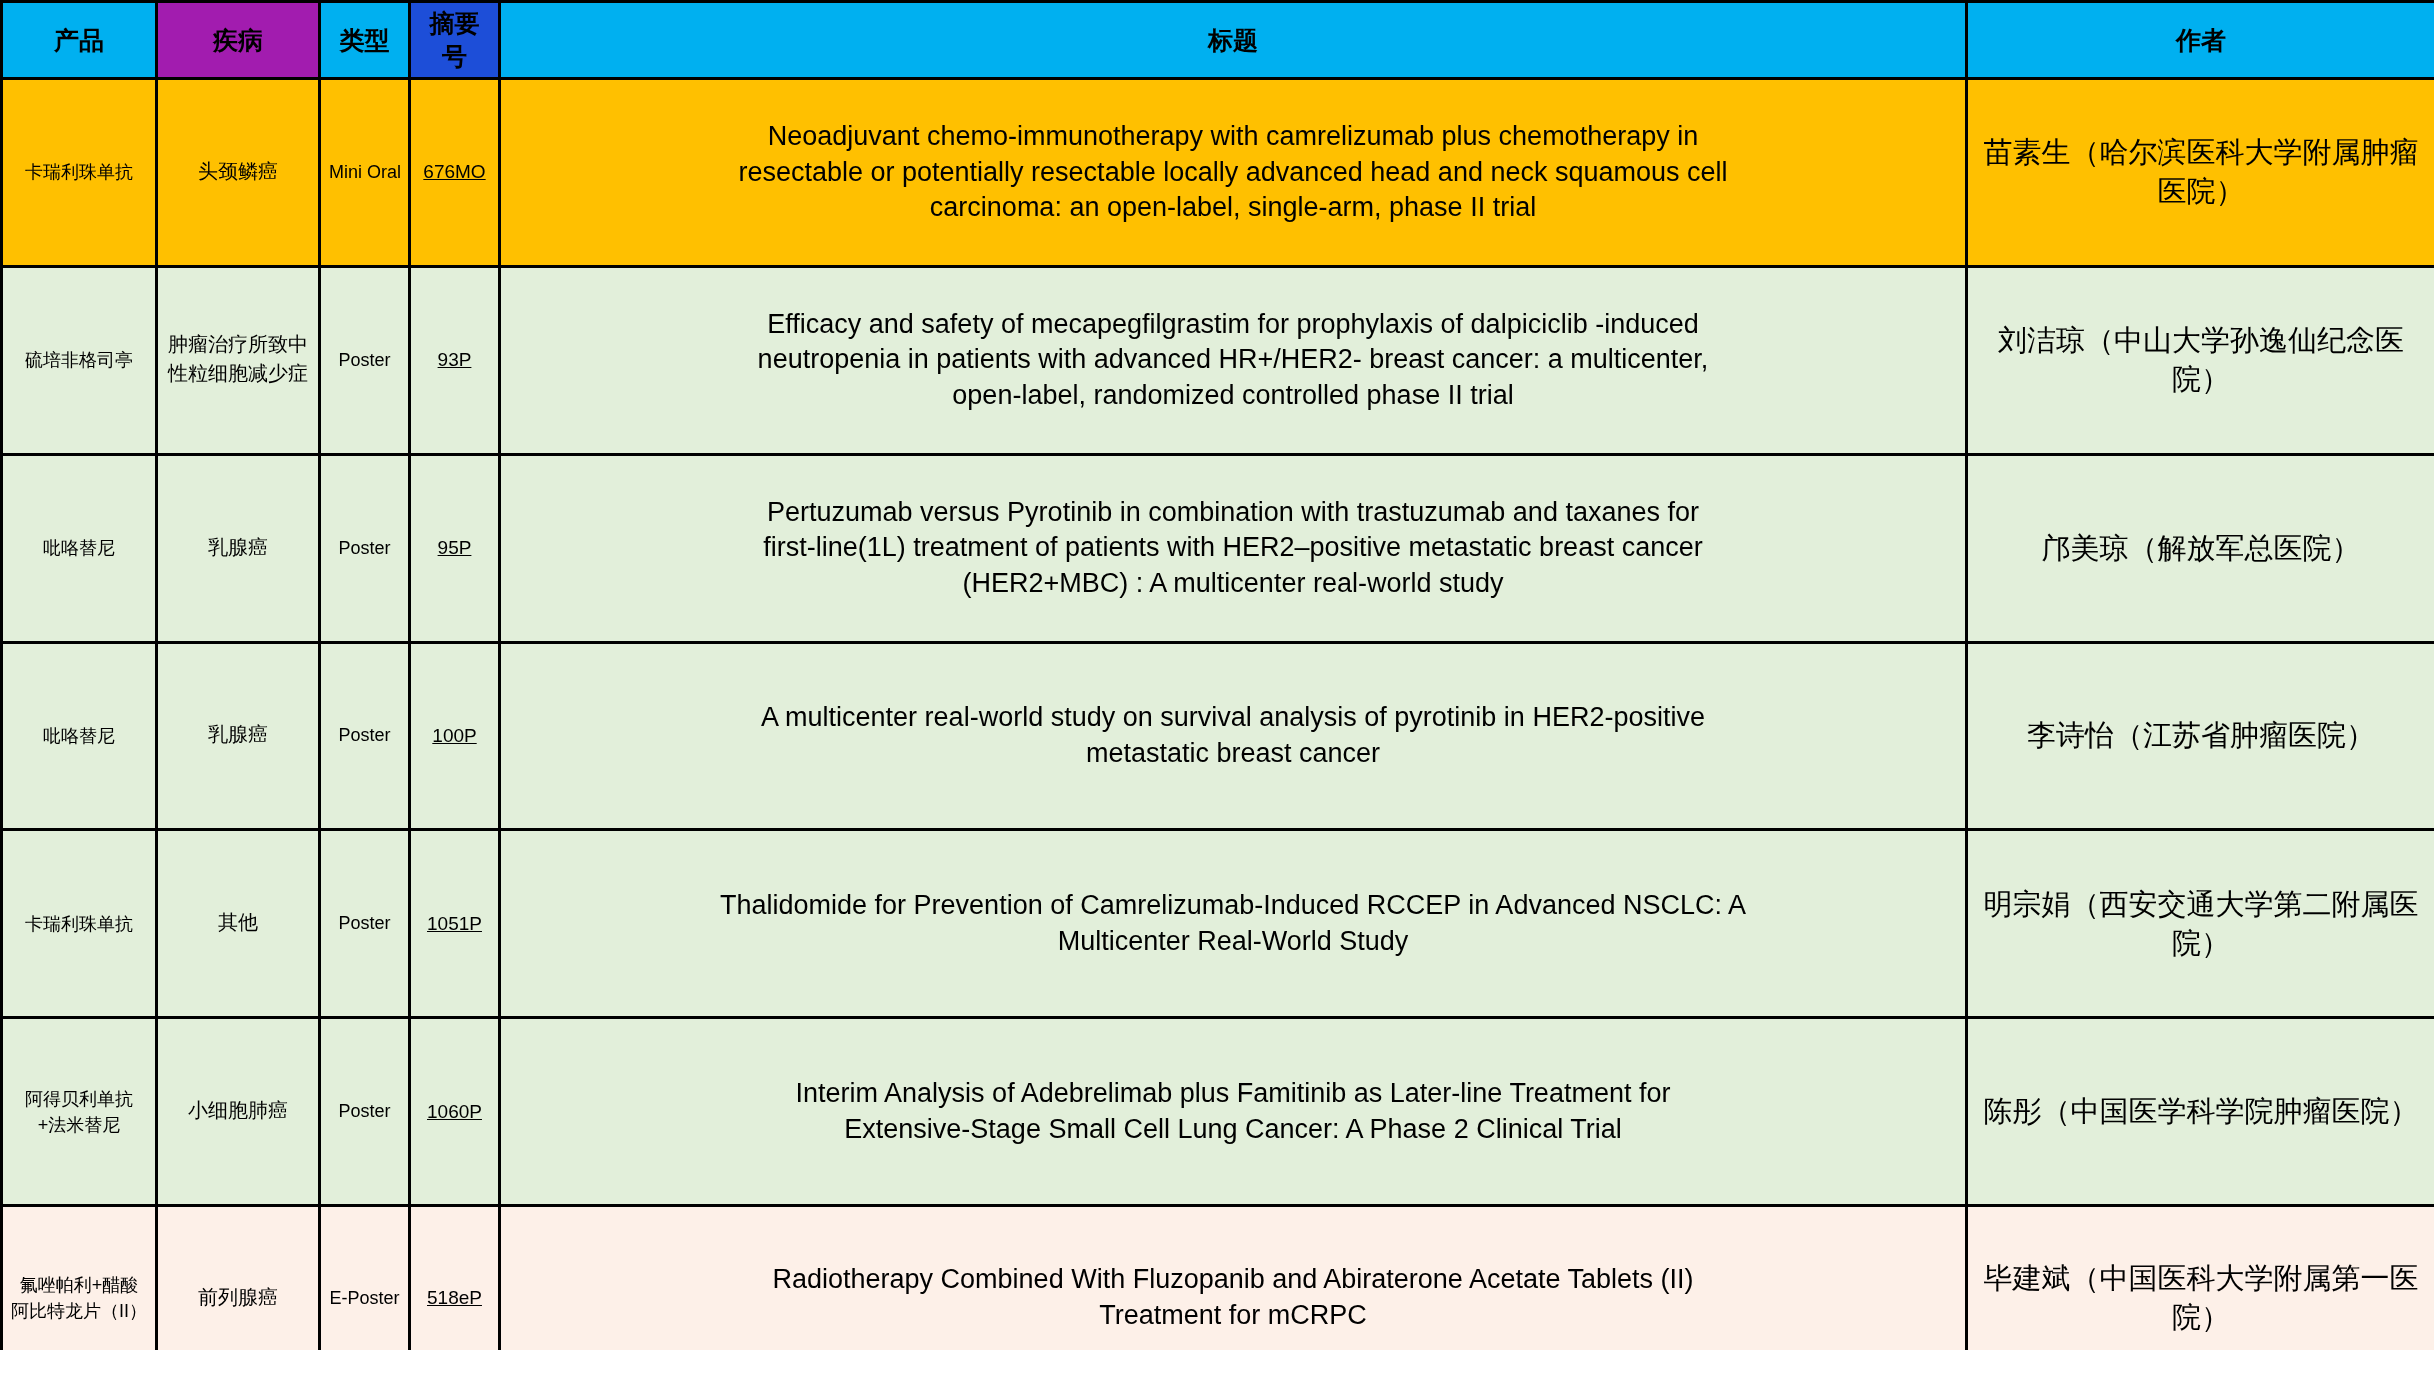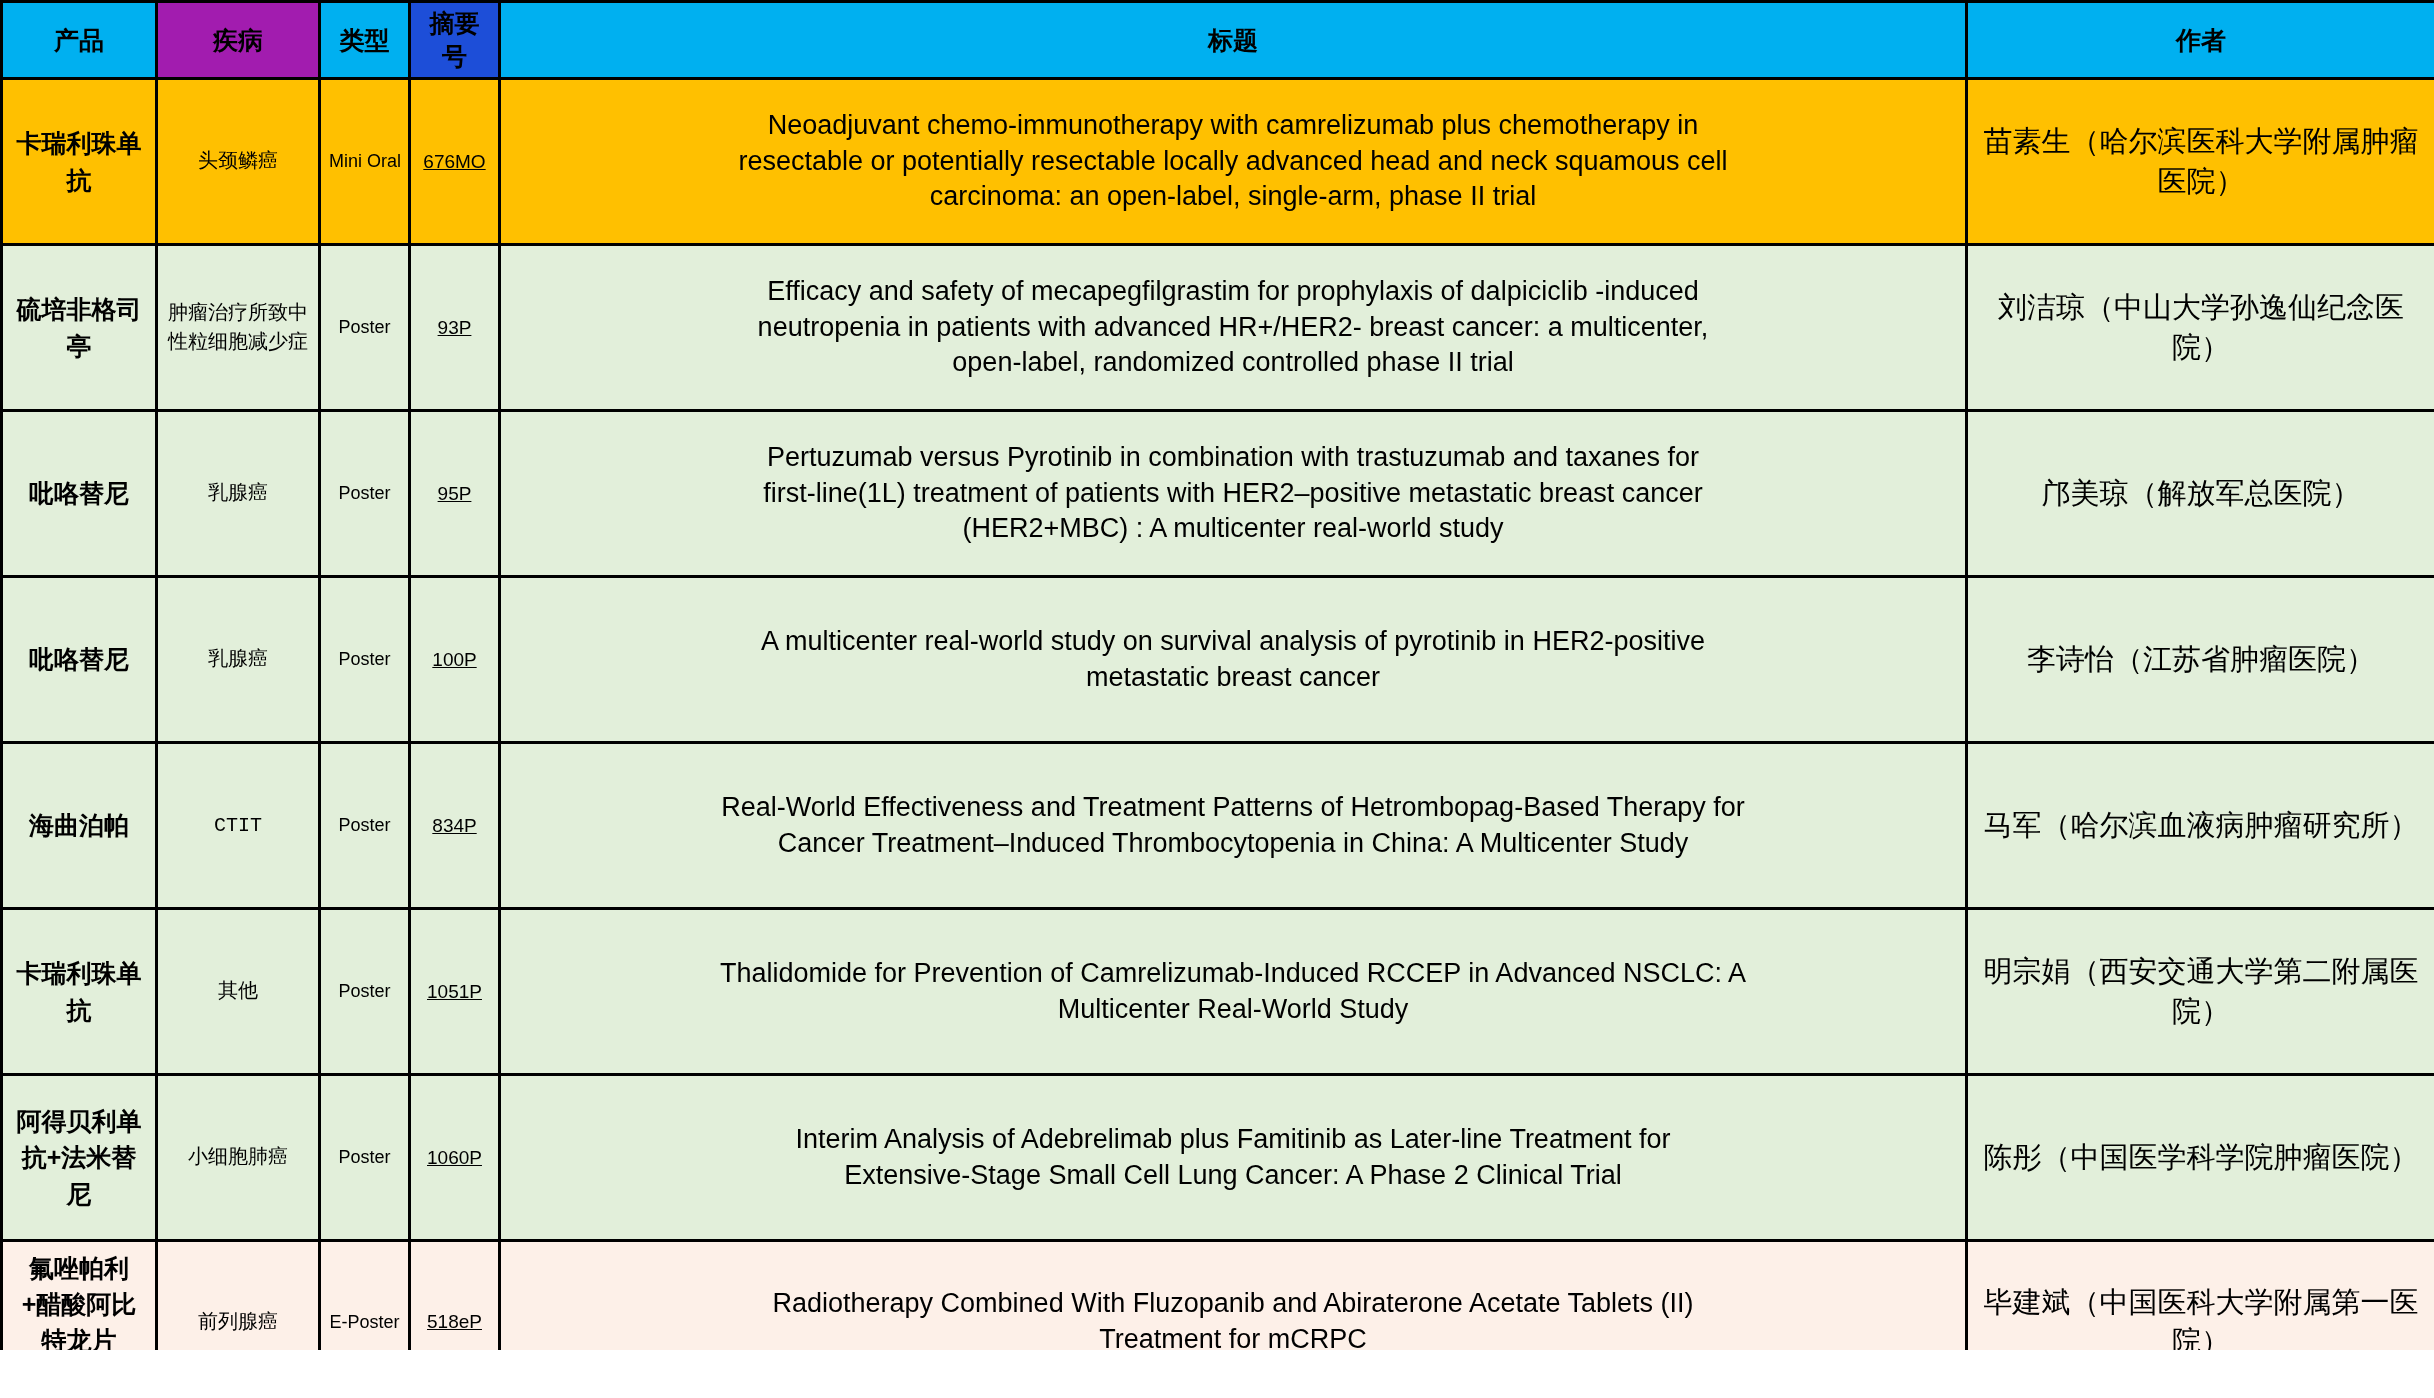--- a/index.html
+++ b/index.html
@@ -33,21 +33,21 @@
     text-align: center;
     padding: 4px 8px;
     overflow: hidden;
   }
   thead tr { height: 65px; }
   thead th {
     font-weight: bold;
     font-size: 25px;
   }
   tbody tr { height: 166px; }
-  td.cell-product  { font-size: 25px; line-height: 1.45; padding: 4px 4px; font-weight: bold; }
+  td.cell-product  { font-size: 18px; line-height: 1.45; padding: 4px 4px; }
   td.cell-disease  { font-size: 20px; line-height: 1.45; padding: 4px 2px; font-family: Liberation Mono, monospace; }
   td.cell-type     { font-size: 18px; white-space: nowrap; padding: 4px 1px; }
   td.cell-abstract { font-size: 19px; white-space: nowrap; padding: 4px 1px; text-decoration: underline; }
   td.cell-title {
     text-align: left;
     font-size: 27px;
     line-height: 1.32;
     white-space: pre-line;
     padding: 6px 20px 6px 14px;
   }
@@ -114,29 +114,20 @@
         <tr style="background: rgb(226, 239, 218);">
           <td class="cell-product">吡咯替尼</td>
           <td class="cell-disease">乳腺癌</td>
           <td class="cell-type">Poster</td>
           <td class="cell-abstract">100P</td>
           <td class="cell-title">A multicenter real-world study on survival analysis of pyrotinib in HER2-positive
 metastatic breast cancer</td>
           <td class="cell-author">李诗怡（江苏省肿瘤医院）</td>
         </tr>
         <tr style="background: rgb(226, 239, 218);">
-          <td class="cell-product">海曲泊帕</td>
-          <td class="cell-disease">CTIT</td>
-          <td class="cell-type">Poster</td>
-          <td class="cell-abstract">834P</td>
-          <td class="cell-title">Real-World Effectiveness and Treatment Patterns of Hetrombopag-Based Therapy for
-Cancer Treatment–Induced Thrombocytopenia in China: A Multicenter Study</td>
-          <td class="cell-author">马军（哈尔滨血液病肿瘤研究所）</td>
-        </tr>
-        <tr style="background: rgb(226, 239, 218);">
           <td class="cell-product">卡瑞利珠单抗</td>
           <td class="cell-disease">其他</td>
           <td class="cell-type">Poster</td>
           <td class="cell-abstract">1051P</td>
           <td class="cell-title">Thalidomide for Prevention of Camrelizumab-Induced RCCEP in Advanced NSCLC: A
 Multicenter Real-World Study</td>
           <td class="cell-author">明宗娟（西安交通大学第二附属医院）</td>
         </tr>
         <tr style="background: rgb(226, 239, 218); margin-top: 40px;">
           <td class="cell-product">阿得贝利单抗+法米替尼</td>

